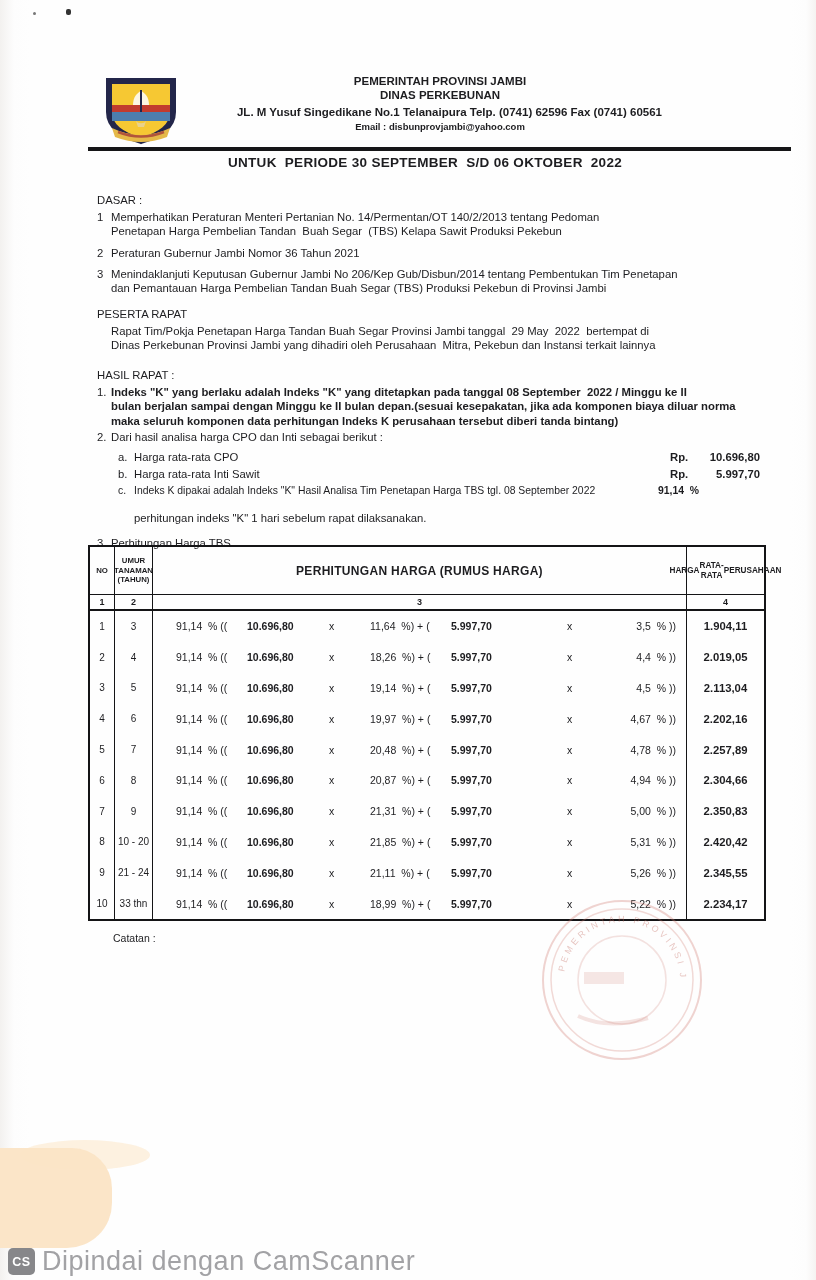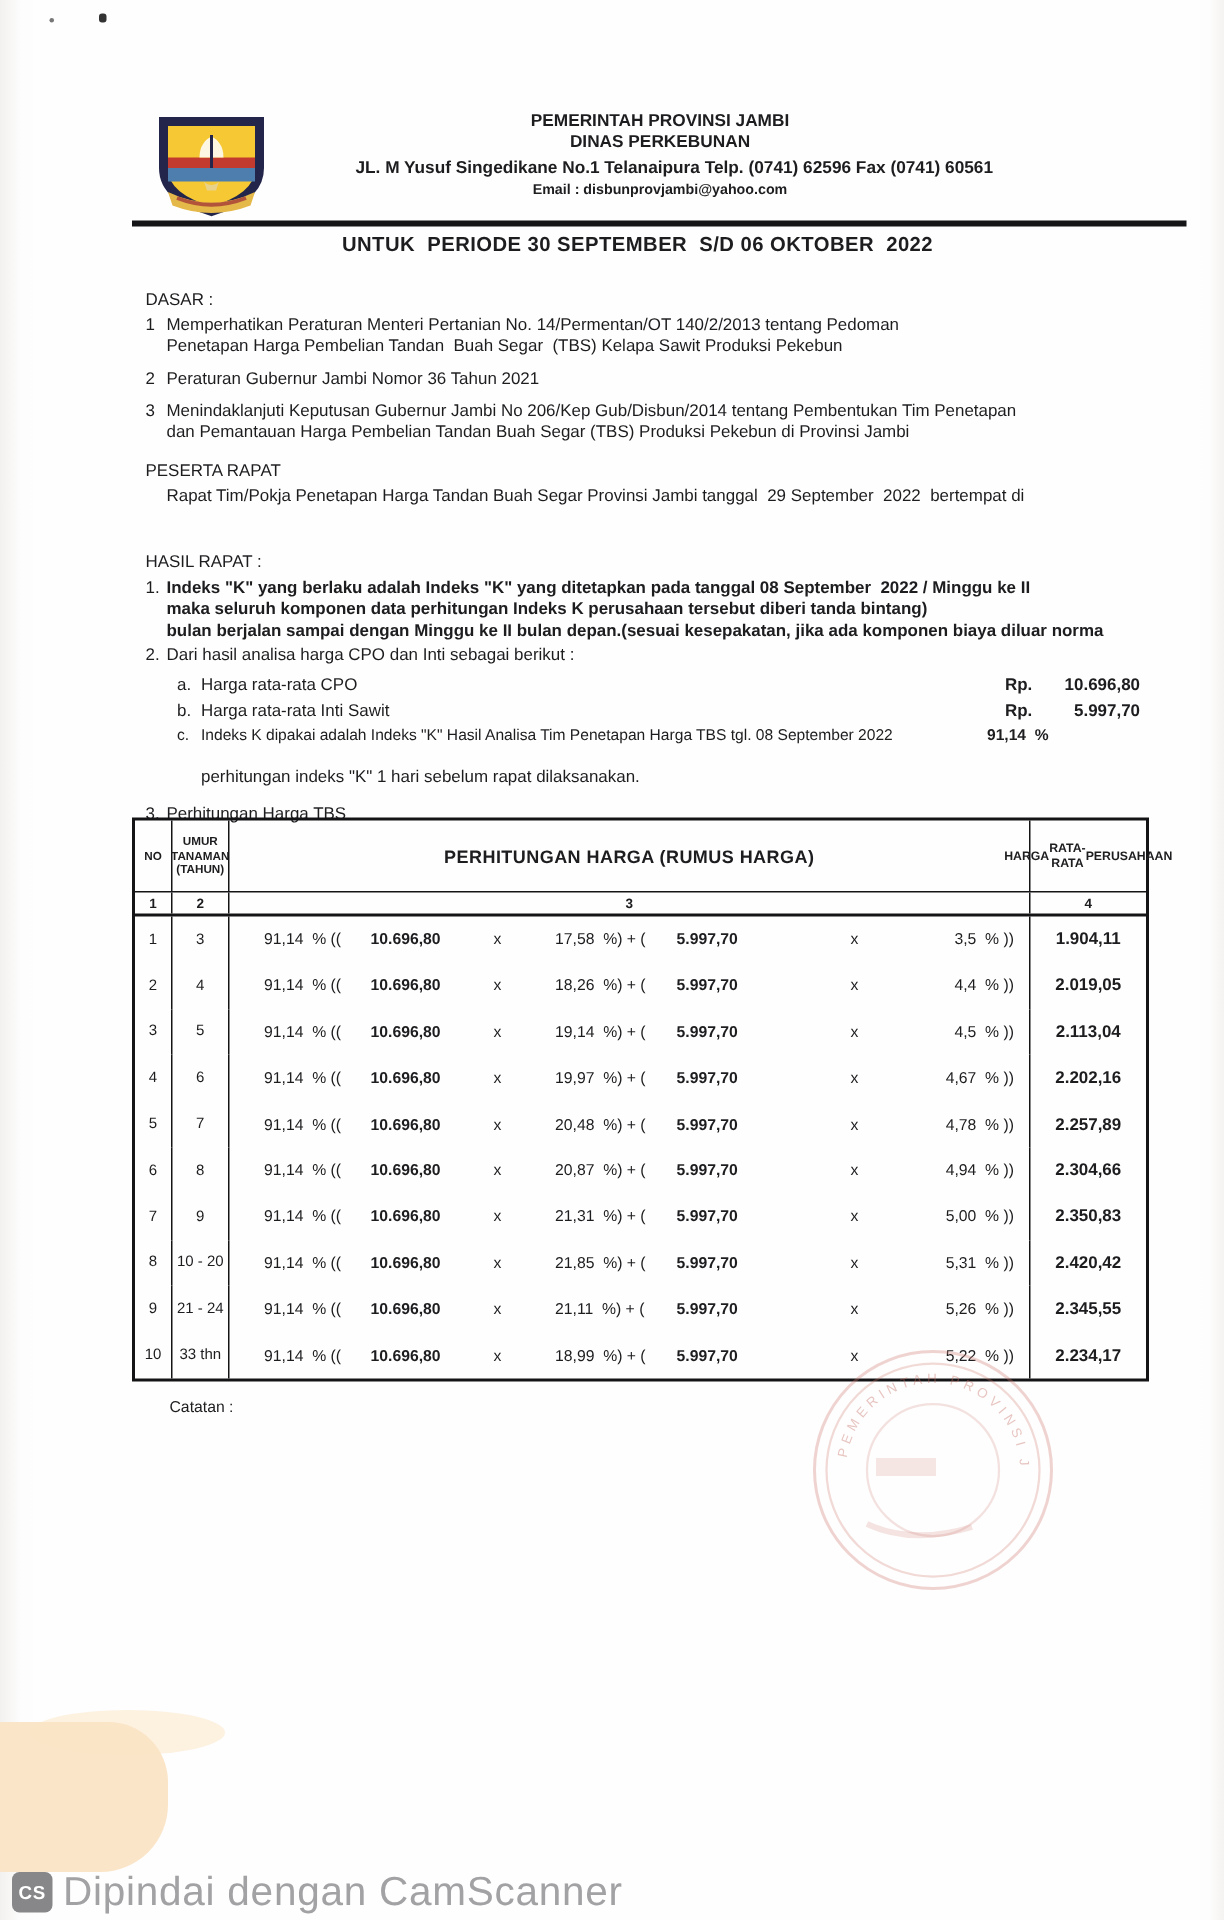--- a/index.html
+++ b/index.html
@@ -151,33 +151,34 @@
             <div class="pre">Menindaklanjuti Keputusan Gubernur Jambi No 206/Kep Gub/Disbun/2014 tentang Pembentukan Tim Penetapan</div>
             <div class="pre">dan Pemantauan Harga Pembelian Tandan Buah Segar (TBS) Produksi Pekebun di Provinsi Jambi</div>
           </div>
         </div>
       </div>
   </div>
 
   <div class="sec" id="sec-peserta">
     <div class="sec-heading">PESERTA RAPAT</div>
     <div class="plain-indent">
-      <div class="pre">Rapat Tim/Pokja Penetapan Harga Tandan Buah Segar Provinsi Jambi tanggal  29 September  2022  bertempat di</div>
+      <div class="pre">Rapat Tim/Pokja Penetapan Harga Tandan Buah Segar Provinsi Jambi tanggal  29 May  2022  bertempat di</div>
+      <div class="pre">Dinas Perkebunan Provinsi Jambi yang dihadiri oleh Perusahaan  Mitra, Pekebun dan Instansi terkait lainnya</div>
     </div>
   </div>
 
   <div class="sec" id="sec-hasil">
     <div class="sec-heading">HASIL  RAPAT :</div>
 
     <div class="num-item" style="margin-bottom:2px;">
       <div class="n">1.</div>
       <div class="t bold-lines">
         <div class="pre">Indeks "K" yang berlaku adalah Indeks "K" yang ditetapkan pada tanggal 08 September  2022 / Minggu ke II</div>
+        <div class="pre">bulan berjalan sampai dengan Minggu ke II bulan depan.(sesuai kesepakatan, jika ada komponen biaya diluar norma</div>
         <div class="pre">maka seluruh komponen data perhitungan Indeks K perusahaan tersebut diberi tanda bintang)</div>
-        <div class="pre">bulan berjalan sampai dengan Minggu ke II bulan depan.(sesuai kesepakatan, jika ada komponen biaya diluar norma</div>
       </div>
     </div>
 
     <div class="num-item" style="margin-bottom:6px;">
       <div class="n">2.</div>
       <div class="t pre">Dari hasil analisa harga CPO dan Inti sebagai berikut :</div>
     </div>
 
     <div class="sub-row">
       <span class="sr-letter">a.</span>
@@ -228,21 +229,21 @@
     </div>
     <div class="t-body">
 
         <div class="t-row">
           <div class="cell-no">1</div>
           <div class="cell-umur">3</div>
           <div class="cell-formula">
             <span class="f0">91,14  % ((</span>
             <span class="f1">10.696,80</span>
             <span class="f2">x</span>
-            <span class="f3">17,58  %) + (</span>
+            <span class="f3">11,64  %) + (</span>
             <span class="f4">5.997,70</span>
             <span class="f5">x</span>
             <span class="f6">3,5  % ))</span>
           </div>
           <div class="cell-result">1.904,11</div>
         </div>
 
         <div class="t-row">
           <div class="cell-no">2</div>
           <div class="cell-umur">4</div>

